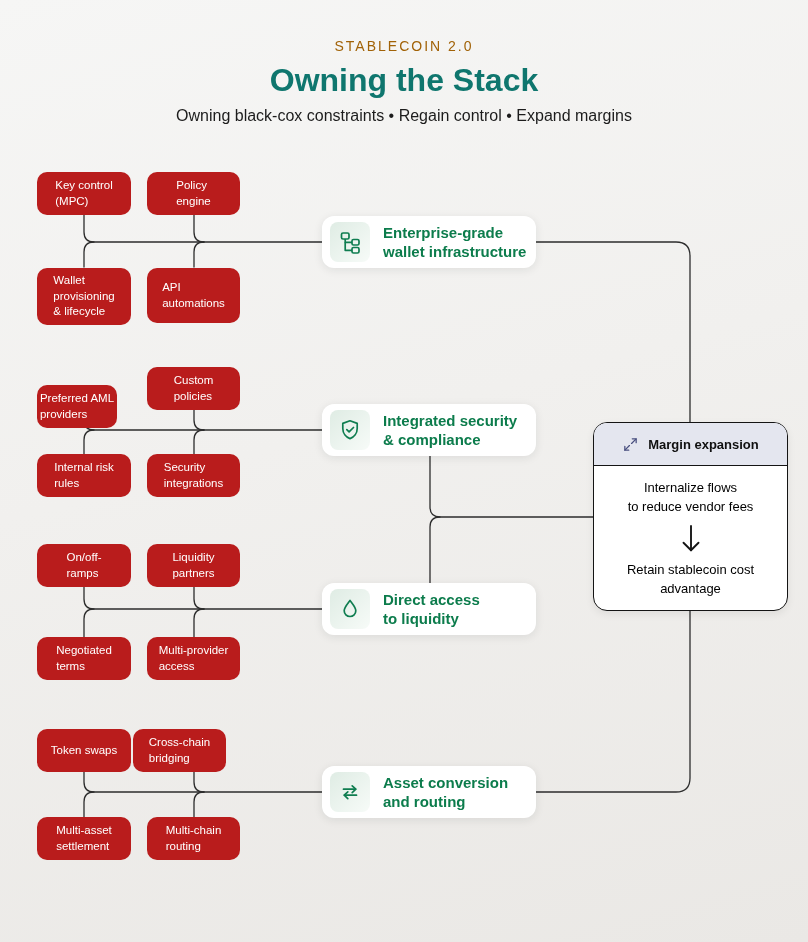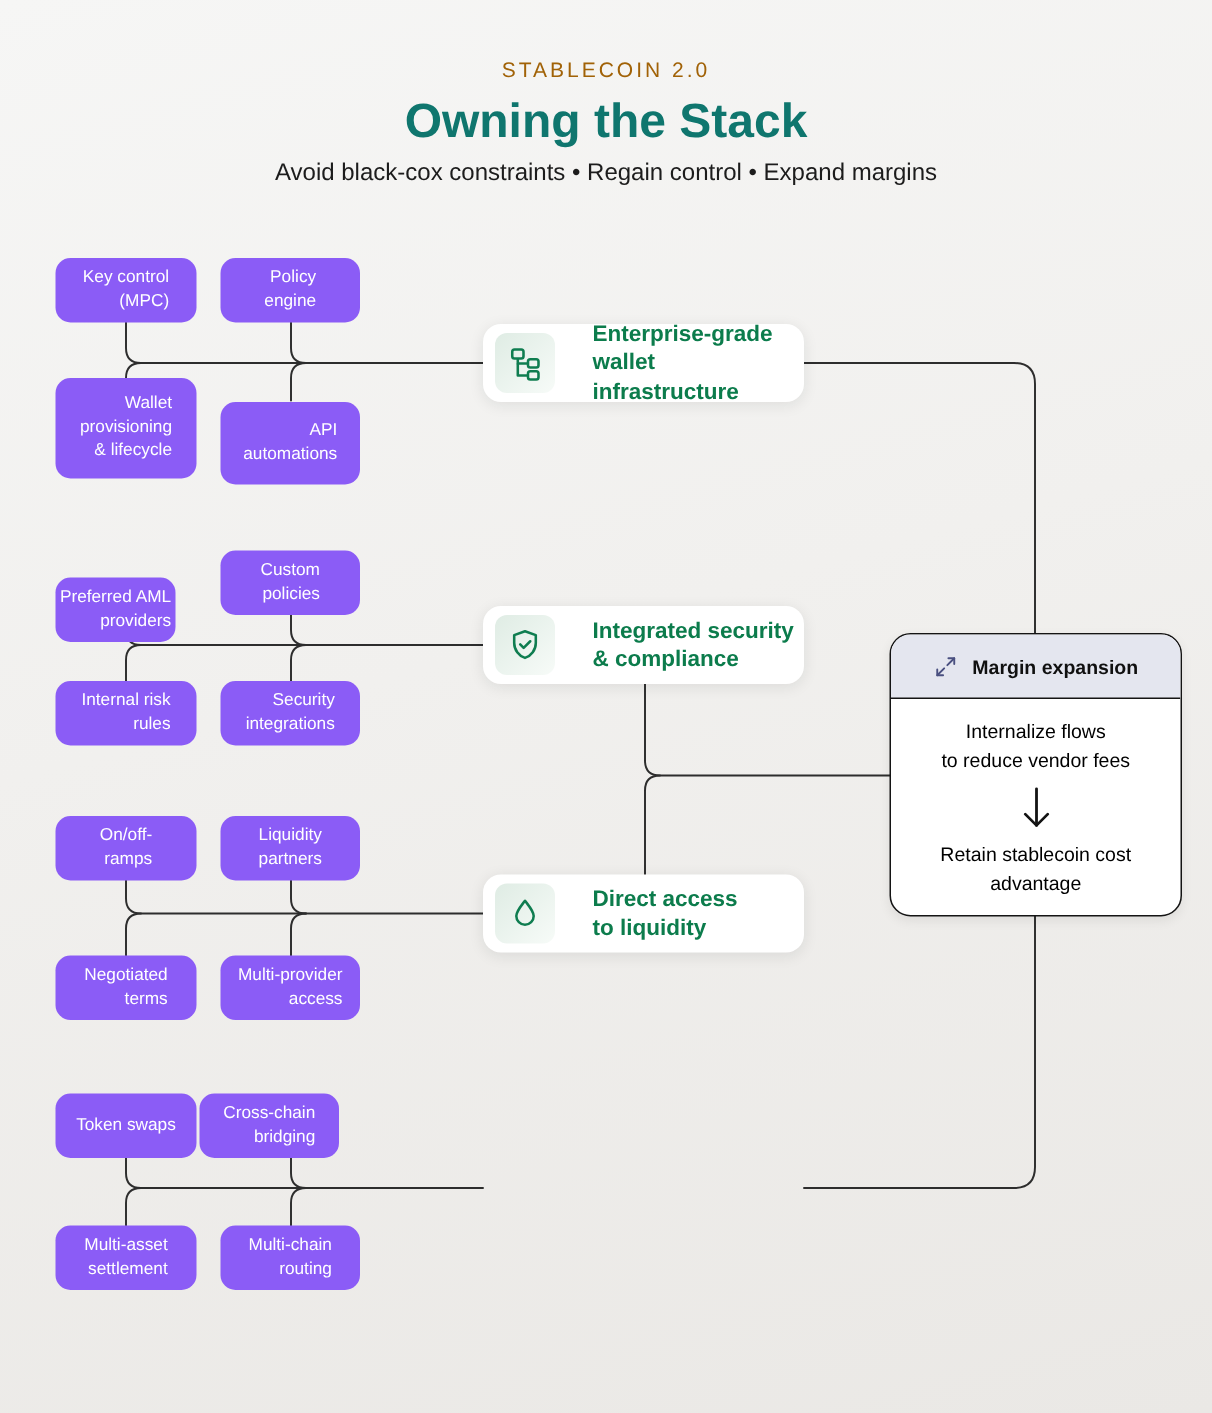--- a/index.html
+++ b/index.html
@@ -9,29 +9,29 @@
     background:linear-gradient(165deg,#f6f6f5 0%,#f1f0ee 45%,#eae8e5 100%);
     overflow:hidden;
   }
   .canvas{position:relative;width:808px;height:942px;}
   .connectors{position:absolute;left:0;top:0;z-index:0;}
   .hdr{position:absolute;left:0;width:808px;text-align:center;z-index:2;}
   .kicker{top:38px;font-size:14px;letter-spacing:2px;color:#a16207;}
   .title{top:62px;font-size:32px;font-weight:bold;color:#0f766e;}
   .subtitle{top:107px;font-size:16px;color:#1c1c1c;}
   .nbox{
-    position:absolute;z-index:1;background:#8b5cf6;border-radius:10px;
-    color:#ffffff;font-size:11.5px;line-height:1.38;text-align:right;
+    position:absolute;z-index:1;background:#b91c1c;border-radius:10px;
+    color:#ffffff;font-size:11.5px;line-height:1.38;text-align:left;
     display:flex;align-items:center;justify-content:center;white-space:pre-line;
   }
   .fcard{
     position:absolute;z-index:1;left:322px;width:214px;height:52px;
     background:#ffffff;border-radius:12px;
     box-shadow:0 2px 10px rgba(25,35,30,0.09);
-    display:flex;align-items:center;gap:25px;
+    display:flex;align-items:center;gap:13px;
   }
   .tile{
     width:40px;height:40px;margin-left:8px;border-radius:8px;flex:0 0 auto;
     background:linear-gradient(135deg,#dfece4 0%,#f7fbf8 100%);
     display:flex;align-items:center;justify-content:center;
   }
   .card-label{
     font-size:15px;font-weight:bold;color:#0c7c4c;line-height:1.28;white-space:pre-line;
   }
   .mpanel{
@@ -84,27 +84,27 @@
 
       <path d="M536 792 H676 Q690 792 690 778 V610"></path>
 
       <path d="M430 456 V507 Q430 517 440 517 H594"></path>
       <path d="M430 583 V527 Q430 517 440 517"></path>
     </g>
   </svg>
 
   <div class="hdr kicker">STABLECOIN 2.0</div>
   <div class="hdr title">Owning the Stack</div>
-  <div class="hdr subtitle">Avoid black-cox constraints • Regain control • Expand margins</div>
+  <div class="hdr subtitle">Owning black-cox constraints • Regain control • Expand margins</div>
 
   <div class="nbox" style="left:37px;top:172px;width:94px;height:43px">Key control
 (MPC)</div>
   <div class="nbox" style="left:147px;top:172px;width:93px;height:43px">Policy
 engine</div>
-  <div class="nbox" style="left:37px;top:252px;width:94px;height:67px">Wallet
+  <div class="nbox" style="left:37px;top:268px;width:94px;height:57px">Wallet
 provisioning
 &amp; lifecycle</div>
   <div class="nbox" style="left:147px;top:268px;width:93px;height:55px">API
 automations</div>
 
   <div class="nbox" style="left:37px;top:385px;width:80px;height:43px">Preferred AML
 providers</div>
   <div class="nbox" style="left:147px;top:367px;width:93px;height:43px">Custom
 policies</div>
   <div class="nbox" style="left:37px;top:454px;width:94px;height:43px">Internal risk
@@ -161,20 +161,34 @@
   <div class="fcard" style="top:583px">
     <div class="tile">
       <svg width="24" height="24" viewBox="0 0 24 24">
         <path d="M12 3.5c3.2 4.2 5.8 7 5.8 10.2a5.8 5.8 0 0 1-11.6 0C6.2 10.5 8.8 7.7 12 3.5z" fill="none" stroke="#0f7d50" stroke-width="1.7" stroke-linejoin="round"></path>
       </svg>
     </div>
     <div class="card-label">Direct access
 to liquidity</div>
   </div>
 
+  <div class="fcard" style="top:766px">
+    <div class="tile">
+      <svg width="24" height="24" viewBox="0 0 24 24">
+        <g fill="none" stroke="#0f7d50" stroke-width="1.7" stroke-linecap="round" stroke-linejoin="round">
+          <path d="M5.5 9.2h12"></path>
+          <path d="M14.2 5.8l3.6 3.4-3.6 3.4"></path>
+          <path d="M18.5 15.2h-12"></path>
+          <path d="M9.8 11.8l-3.6 3.4 3.6 3.4"></path>
+        </g>
+      </svg>
+    </div>
+    <div class="card-label">Asset conversion
+and routing</div>
+  </div>
 
   <div class="mpanel">
     <div class="mpanel-header">
       <svg width="17" height="17" viewBox="0 0 24 24">
         <g fill="none" stroke="#4a5080" stroke-width="1.8" stroke-linecap="round" stroke-linejoin="round">
           <path d="M13.5 10.5L20 4"></path>
           <path d="M14.5 4H20v5.5"></path>
           <path d="M10.5 13.5L4 20"></path>
           <path d="M9.5 20H4v-5.5"></path>
         </g>

